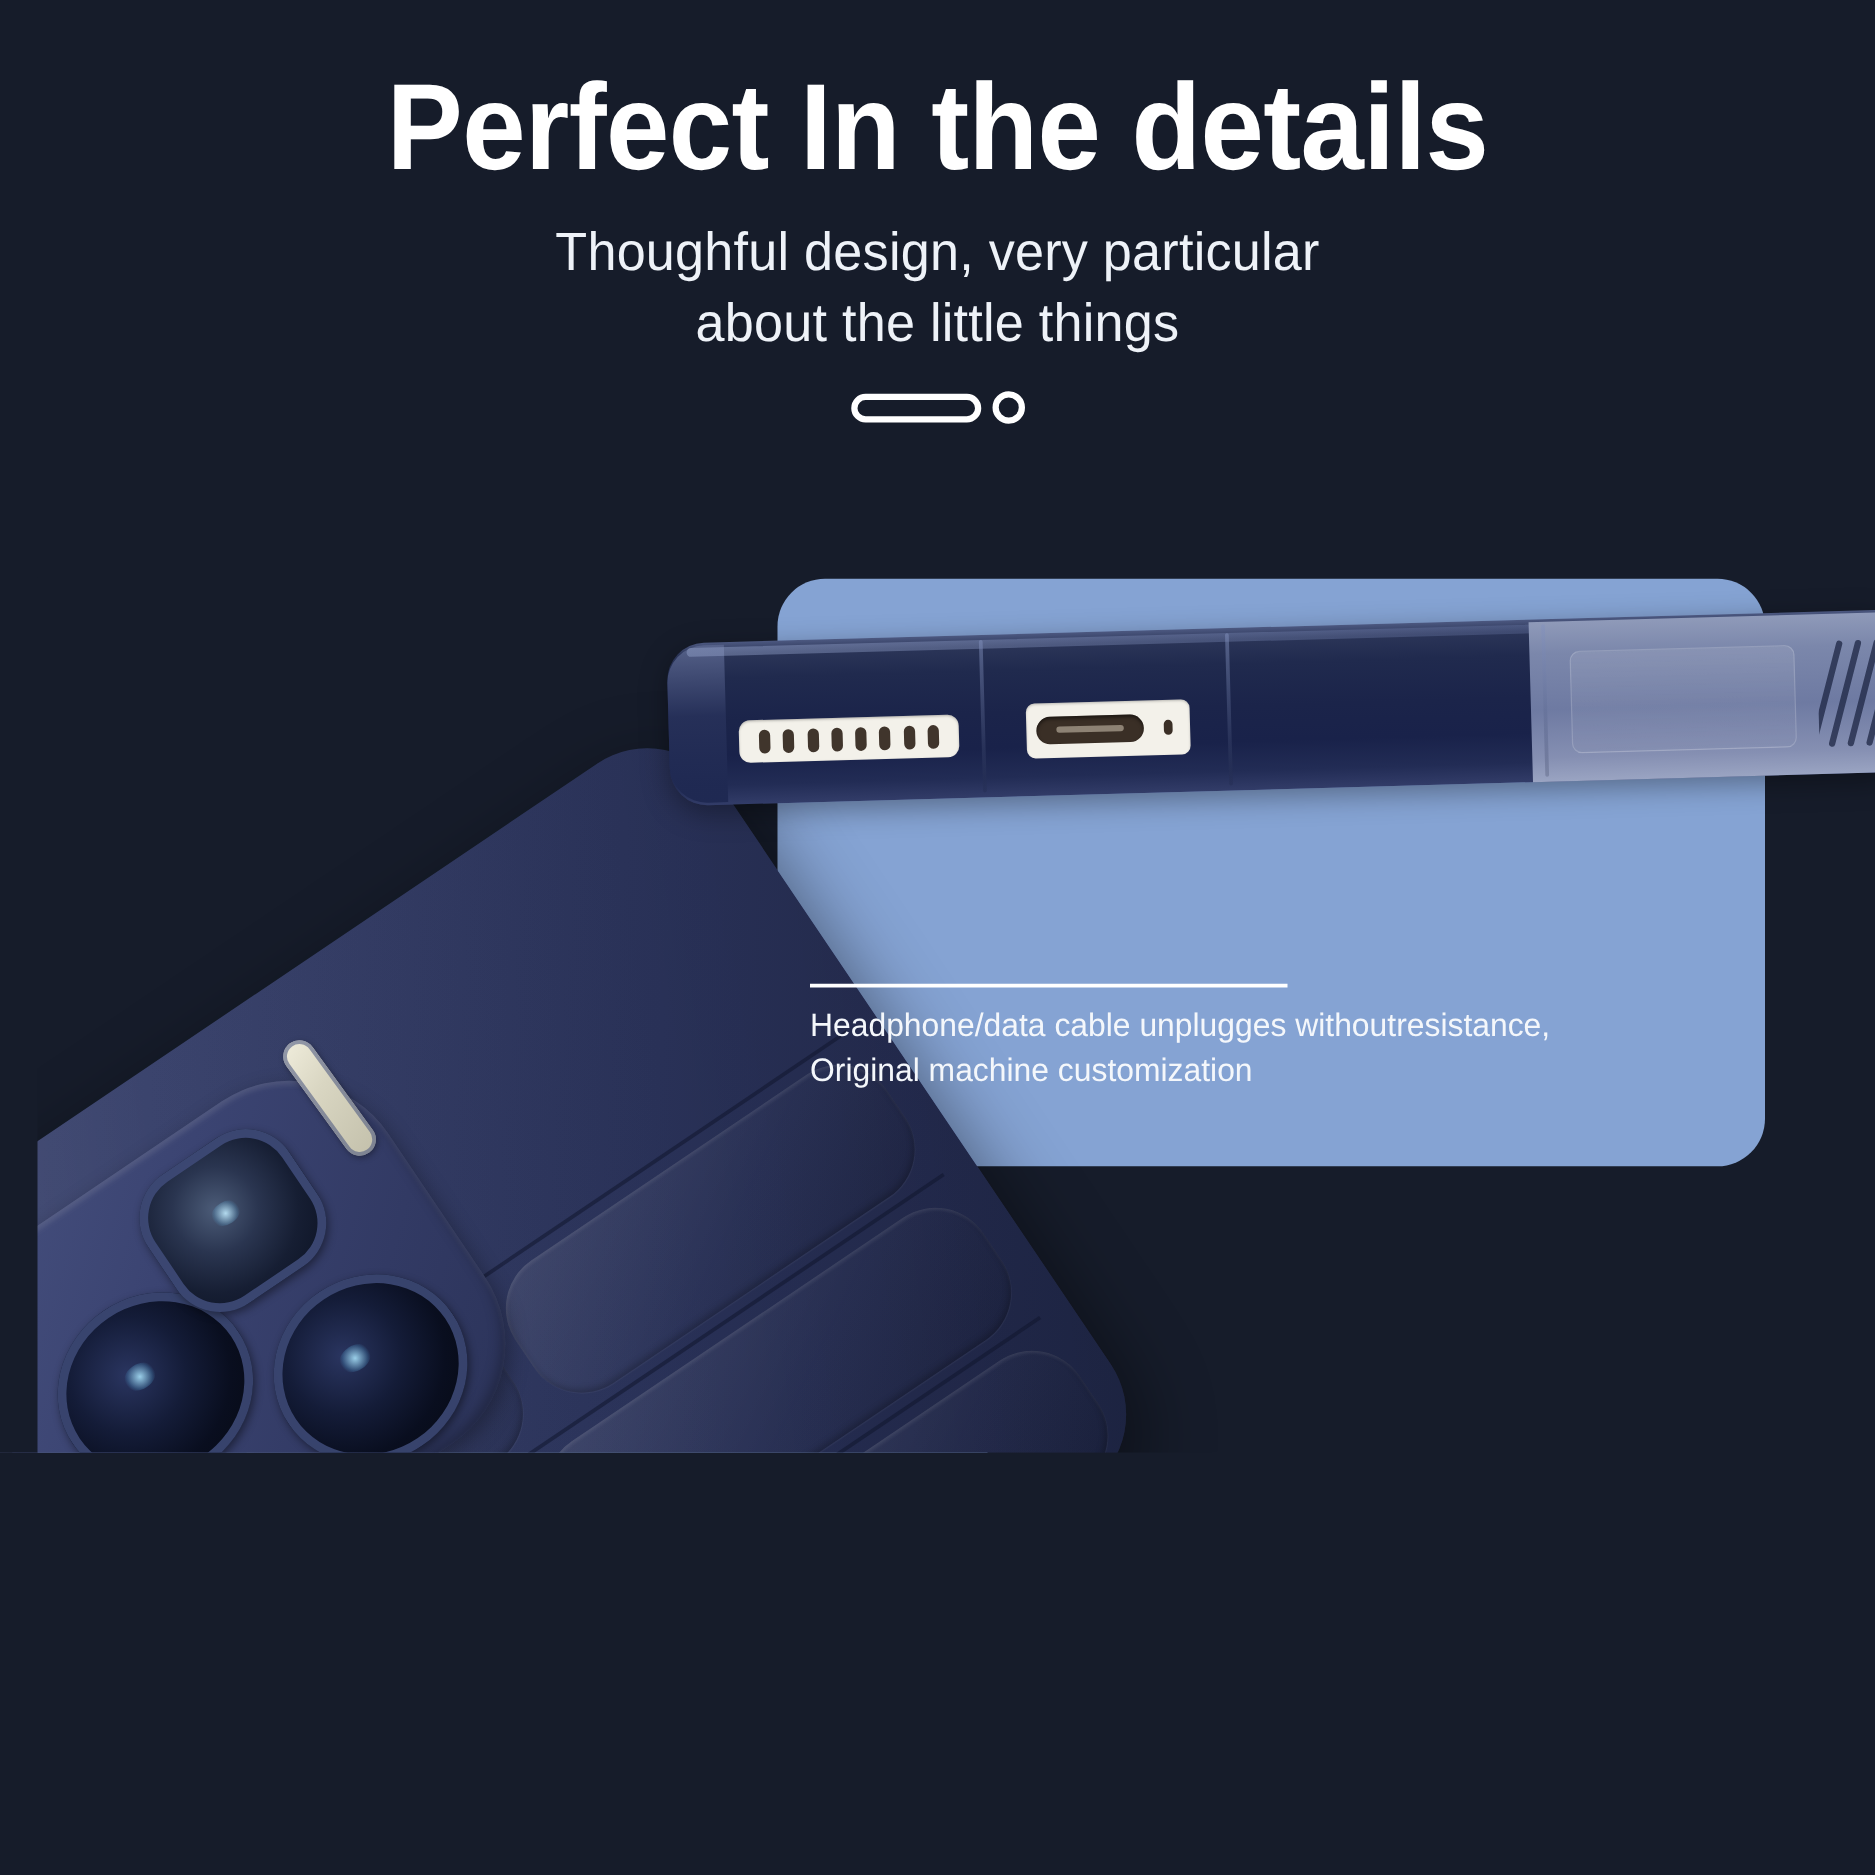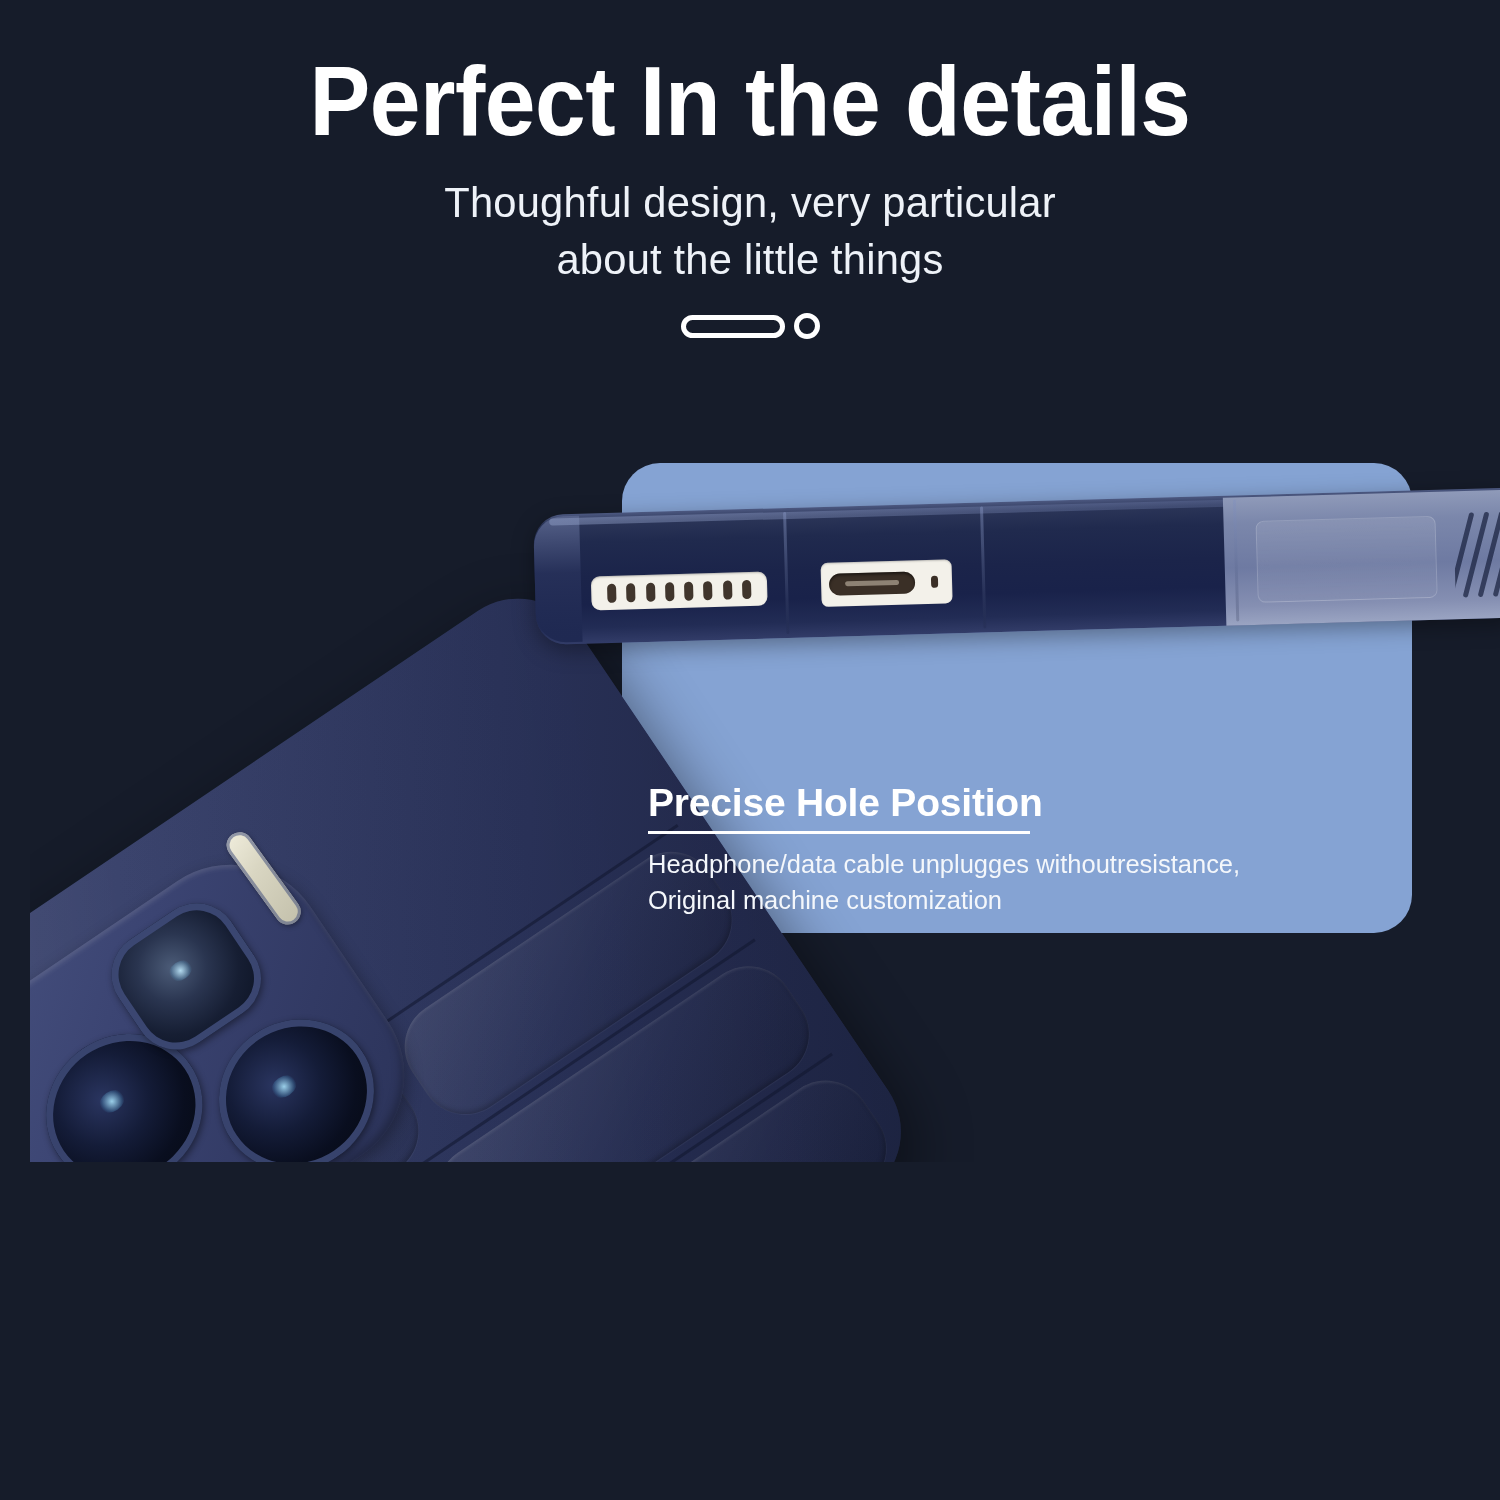--- a/index.html
+++ b/index.html
@@ -357,21 +357,20 @@
       <div>Thoughful design, very particular</div>
       <div>about the little things</div>
     </div>
     <div class="divider-wrap">
       <div class="div-pill"></div>
       <div class="div-dot"></div>
     </div>
   </div>
 
   <div class="callout" id="callout-hole">
-    <div class="callout-title">Precise Hole Position</div>
     <div class="callout-rule"></div>
     <div class="callout-body">
       <div>Headphone/data cable unplugges withoutresistance,</div>
       <div>Original machine customization</div>
     </div>
   </div>
 
 
 </div>
 

